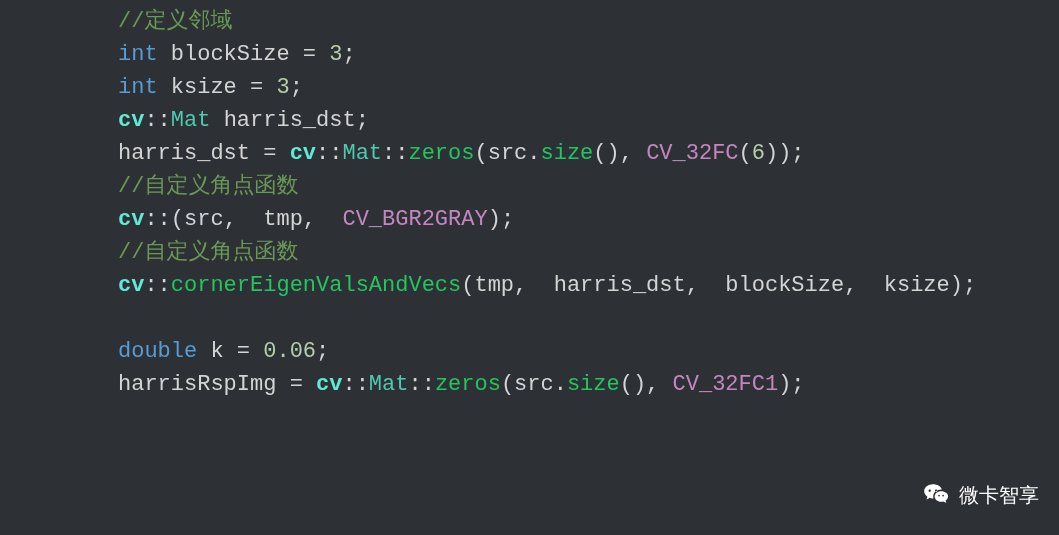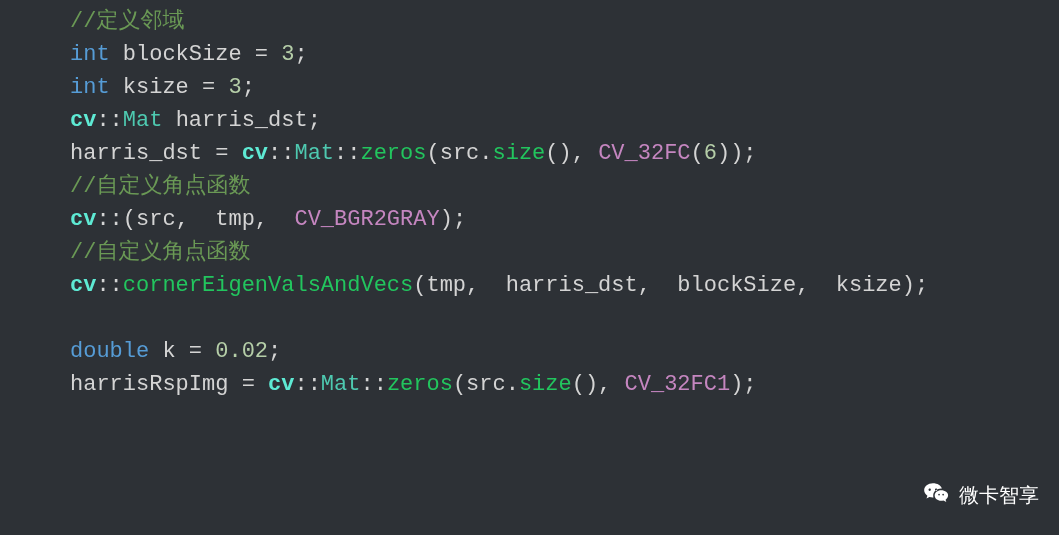--- a/index.html
+++ b/index.html
@@ -17,36 +17,37 @@
       width: 1059px;
       height: 535px;
       overflow: hidden;
       position: relative;
     }
     .code-line {
       white-space: pre;
       height: 33px;
       display: flex;
       align-items: center;
+      margin-left: 48px;
     }
     .comment { color: #6a9955; }
     .keyword { color: #569cd6; font-family: Liberation Mono, monospace; }
     .type { color: #4ec9b0; }
     .identifier { color: #d4d4d4; }
     .function { color: #22c55e; }
     .namespace { color: #5eead4; font-weight: bold; }
     .punctuation { color: #d4d4d4; }
     .number { color: #b5cea8; }
     .macro { color: #c586c0; }
     .watermark {
       position: absolute;
       bottom: 25px;
       right: 20px;
       display: flex;
-      align-items: center;
+      align-items: flex-end;
       color: #ffffff;
       font-size: 20px;
       font-family: sans-serif;
     }
     .wechat-icon {
       width: 28px;
       height: 28px;
       margin-right: 8px;
       fill: #ffffff;
     }
@@ -58,21 +59,21 @@
   <div class="code-line"><span class="comment">//定义邻域</span></div>
   <div class="code-line"><span class="keyword">int</span><span> </span><span class="identifier">blockSize</span><span class="punctuation"> = </span><span class="number">3</span><span class="punctuation">;</span></div>
   <div class="code-line"><span class="keyword">int</span><span> </span><span class="identifier">ksize</span><span class="punctuation"> = </span><span class="number">3</span><span class="punctuation">;</span></div>
   <div class="code-line"><span class="namespace">cv</span><span class="punctuation">::</span><span class="type">Mat</span><span> </span><span class="identifier">harris_dst</span><span class="punctuation">;</span></div>
   <div class="code-line"><span class="identifier">harris_dst</span><span class="punctuation"> = </span><span class="namespace">cv</span><span class="punctuation">::</span><span class="type">Mat</span><span class="punctuation">::</span><span class="function">zeros</span><span class="punctuation">(</span><span class="identifier">src</span><span class="punctuation">.</span><span class="function">size</span><span class="punctuation">(), </span><span class="macro">CV_32FC</span><span class="punctuation">(</span><span class="number">6</span><span class="punctuation">));</span></div>
   <div class="code-line"><span class="comment">//自定义角点函数</span></div>
   <div class="code-line"><span class="namespace">cv</span><span class="punctuation">::</span><span class="punctuation">(</span><span class="identifier">src</span><span class="punctuation">,  </span><span class="identifier">tmp</span><span class="punctuation">,  </span><span class="macro">CV_BGR2GRAY</span><span class="punctuation">);</span></div>
   <div class="code-line"><span class="comment">//自定义角点函数</span></div>
   <div class="code-line"><span class="namespace">cv</span><span class="punctuation">::</span><span class="function">cornerEigenValsAndVecs</span><span class="punctuation">(</span><span class="identifier">tmp</span><span class="punctuation">,  </span><span class="identifier">harris_dst</span><span class="punctuation">,  </span><span class="identifier">blockSize</span><span class="punctuation">,  </span><span class="identifier">ksize</span><span class="punctuation">);</span></div>
   <div class="code-line"></div>
-  <div class="code-line"><span class="keyword">double</span><span> </span><span class="identifier">k</span><span class="punctuation"> = </span><span class="number">0.02</span><span class="punctuation">;</span></div>
+  <div class="code-line"><span class="keyword">double</span><span> </span><span class="identifier">k</span><span class="punctuation"> = </span><span class="number">0.06</span><span class="punctuation">;</span></div>
   <div class="code-line"><span class="identifier">harrisRspImg</span><span class="punctuation"> = </span><span class="namespace">cv</span><span class="punctuation">::</span><span class="type">Mat</span><span class="punctuation">::</span><span class="function">zeros</span><span class="punctuation">(</span><span class="identifier">src</span><span class="punctuation">.</span><span class="function">size</span><span class="punctuation">(), </span><span class="macro">CV_32FC1</span><span class="punctuation">);</span></div>
 </div>
 
 <div class="watermark">
   <svg class="wechat-icon" viewBox="0 0 24 24">
     <path d="M8.5 2C4.36 2 1 4.69 1 8c0 1.89 1.08 3.56 2.78 4.66L3 15l2.5-1.25c.89.25 1.83.39 2.78.39.24 0 .47-.01.7-.03-.15-.5-.23-1.02-.23-1.56C8.75 9.1 11.79 6.5 15.5 6.5c.24 0 .47.01.7.03C15.5 3.92 12.36 2 8.5 2zm-2.75 4.5c.55 0 1 .45 1 1s-.45 1-1 1-1-.45-1-1 .45-1 1-1zm5.5 0c.55 0 1 .45 1 1s-.45 1-1 1-1-.45-1-1 .45-1 1-1zM15.5 8C12.46 8 10 10.01 10 12.5S12.46 17 15.5 17c.7 0 1.38-.1 2-.28L20 18l-.67-2c1.28-.88 2.17-2.22 2.17-3.72C21.5 10.01 19.04 8 15.5 8zm-1.75 3c.41 0 .75.34.75.75s-.34.75-.75.75-.75-.34-.75-.75.34-.75.75-.75zm3.5 0c.41 0 .75.34.75.75s-.34.75-.75.75-.75-.34-.75-.75.34-.75.75-.75z"></path>
   </svg>
   <span>微卡智享</span>
 </div>
 

